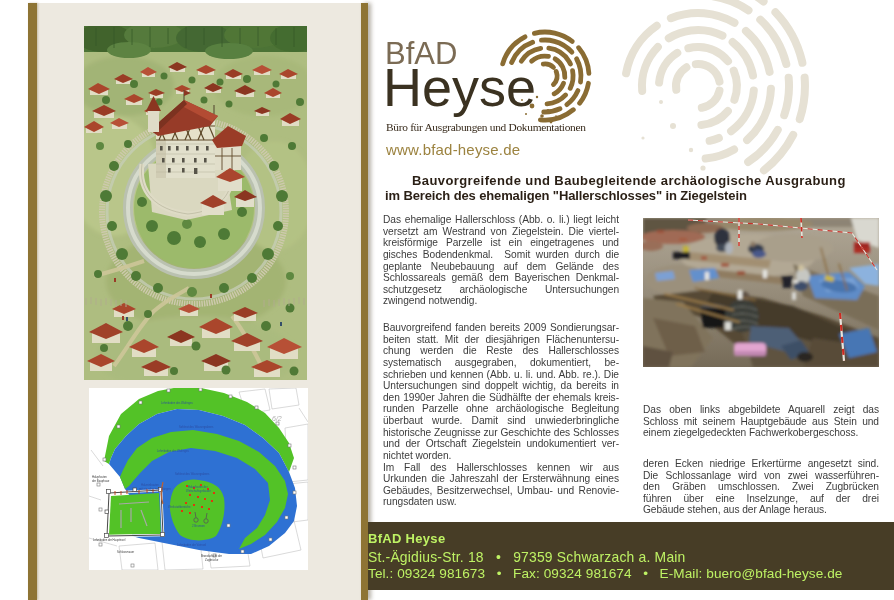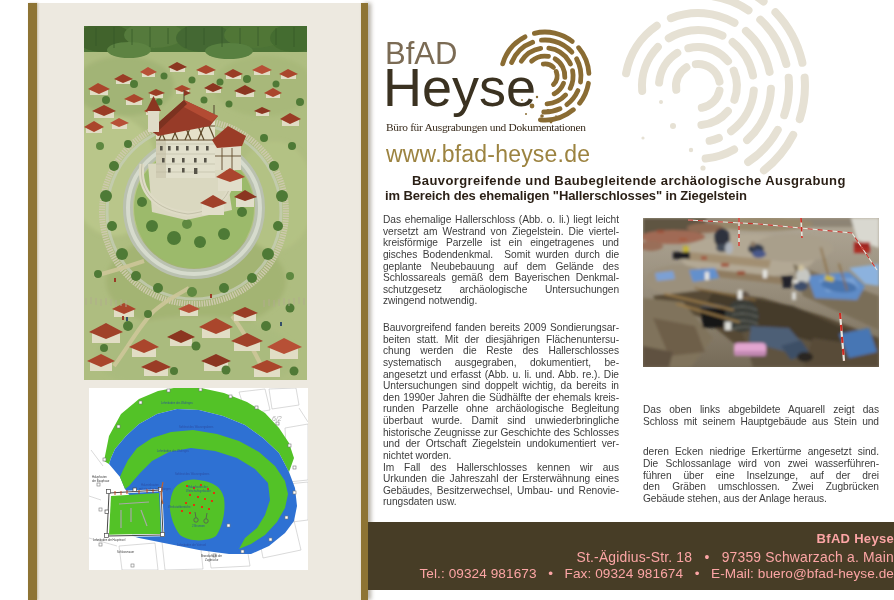--- a/index.html
+++ b/index.html
@@ -487,39 +487,39 @@
       <circle cx="30" cy="78" r="0.9"></circle>
   </g>
 </svg>
 
 <div class="abs" style="left:385px;top:35.5px;font-size:31px;color:#7B6B54;letter-spacing:0px;">BfAD</div>
 
 <div class="abs" style="left:383px;top:56px;font-size:54px;color:#3B3221;">Heyse</div>
 
 <div class="abs" style="left:386px;top:121px;font-family:'Liberation Serif',serif;font-size:11.4px;color:#36291A;letter-spacing:-0.3px;">Büro für Ausgrabungen und Dokumentationen</div>
 
-<div class="abs" style="left:386px;top:141px;font-size:23px;color:#9C8340;letter-spacing:0.2px;">www.bfad-heyse.de</div>
+<div class="abs" style="left:386px;top:141px;font-size:15px;color:#9C8340;letter-spacing:0.2px;">www.bfad-heyse.de</div>
 
 <div class="abs" style="left:385px;top:173px;font-weight:bold;color:#2A1F15;line-height:13.8px;"><span style="font-size:13px;letter-spacing:0.4px;padding-left:27px;">Bauvorgreifende und Baubegleitende archäologische Ausgrabung</span><br><span style="font-size:13px;letter-spacing:-0.13px;">im Bereich des ehemaligen "Hallerschlosses" in Ziegelstein</span></div>
 
 <div class="abs" id="col1" style="left:383px;top:214px;width:236px;font-size:10.2px;letter-spacing:-0.05px;line-height:11.62px;color:#3C3C3C;">
 <div class="j">Das ehemalige Hallerschloss (Abb. o. li.) liegt leicht</div>
 <div class="j">versetzt am Westrand von Ziegelstein. Die viertel-</div>
 <div class="j">kreisförmige Parzelle ist ein eingetragenes und</div>
 <div class="j">gisches Bodendenkmal.&nbsp; Somit wurden durch die</div>
 <div class="j">geplante Neubebauung auf dem Gelände des</div>
 <div class="j">Schlossareals gemäß dem Bayerischen Denkmal-</div>
 <div class="j">schutzgesetz archäologische Untersuchungen</div>
 <div class="l">zwingend notwendig.</div>
 <div style="height:15px;"></div>
 <div class="j">Bauvorgreifend fanden bereits 2009 Sondierungsar-</div>
 <div class="j">beiten statt. Mit der diesjährigen Flächenuntersu-</div>
 <div class="j">chung werden die Reste des Hallerschlosses</div>
 <div class="j">systematisch ausgegraben, dokumentiert, be-</div>
-<div class="j">angesetzt und erfasst (Abb. u. li. und. Abb. re.). Die</div>
+<div class="j">schrieben und kennen (Abb. u. li. und. Abb. re.). Die</div>
 <div class="j">Untersuchungen sind doppelt wichtig, da bereits in</div>
 <div class="j">den 1990er Jahren die Südhälfte der ehemals kreis-</div>
 <div class="j">runden Parzelle ohne archäologische Begleitung</div>
 <div class="j">überbaut wurde. Damit sind unwiederbringliche</div>
 <div class="j">historische Zeugnisse zur Geschichte des Schlosses</div>
 <div class="j">und der Ortschaft Ziegelstein undokumentiert ver-</div>
 <div class="l">nichtet worden.</div>
 <div class="j">Im Fall des Hallerschlosses kennen wir aus</div>
 <div class="j">Urkunden die Jahreszahl der Ersterwähnung eines</div>
 <div class="j">Gebäudes, Besitzerwechsel, Umbau- und Renovie-</div>
@@ -660,28 +660,29 @@
     <line x1="158" y1="0" x2="159" y2="20" stroke="#e8e4dc" stroke-width="1.6"></line>
     <line x1="158" y1="0" x2="159" y2="20" stroke="#cc2a20" stroke-width="1.6" stroke-dasharray="4.5 4.5"></line>
     <line x1="96" y1="0" x2="96" y2="28" stroke="#e8e4dc" stroke-width="1.4"></line>
     <line x1="96" y1="0" x2="96" y2="28" stroke="#cc2a20" stroke-width="1.4" stroke-dasharray="4 4"></line>
   </g>
 </svg>
 
 <div class="abs" id="col2" style="left:643px;top:404px;width:236px;font-size:10.2px;letter-spacing:-0.05px;line-height:11.62px;color:#3C3C3C;">
 <div class="j">Das oben links abgebildete Aquarell zeigt das</div>
 <div class="j">Schloss mit seinem Hauptgebäude aus Stein und</div>
+<div class="l">einem ziegelgedeckten Fachwerkobergeschoss.</div>
 <div style="height:19px;"></div>
 <div class="j">deren Ecken niedrige Erkertürme angesetzt sind.</div>
 <div class="j">Die Schlossanlage wird von zwei wasserführen-</div>
+<div class="j">den Gräben umschlossen. Zwei Zugbrücken</div>
 <div class="j">führen über eine Inselzunge, auf der drei</div>
-<div class="j">den Gräben umschlossen. Zwei Zugbrücken</div>
 <div class="l">Gebäude stehen, aus der Anlage heraus.</div>
 </div>
 
-<div class="abs" style="left:368px;top:522px;width:526px;height:68px;background:#473D26;color:#fca5a5;text-align:right;">
+<div class="abs" style="left:368px;top:522px;width:526px;height:68px;background:#473D26;color:#bef264;text-align:left;">
 
   <div style="font-size:13px;font-weight:bold;margin-top:9px;letter-spacing:0.3px;">BfAD Heyse</div>
 
   <div style="font-size:13.9px;margin-top:2.5px;letter-spacing:0.2px;">St.-Ägidius-Str. 18&nbsp;&nbsp;&nbsp;•&nbsp;&nbsp;&nbsp;97359 Schwarzach a. Main</div>
 
   <div style="font-size:13.6px;margin-top:1.5px;letter-spacing:0.08px;">Tel.: 09324 981673&nbsp;&nbsp;&nbsp;•&nbsp;&nbsp;&nbsp;Fax: 09324 981674&nbsp;&nbsp;&nbsp;•&nbsp;&nbsp;&nbsp;E-Mail: buero@bfad-heyse.de</div>
 </div>
 
 </body></html>

